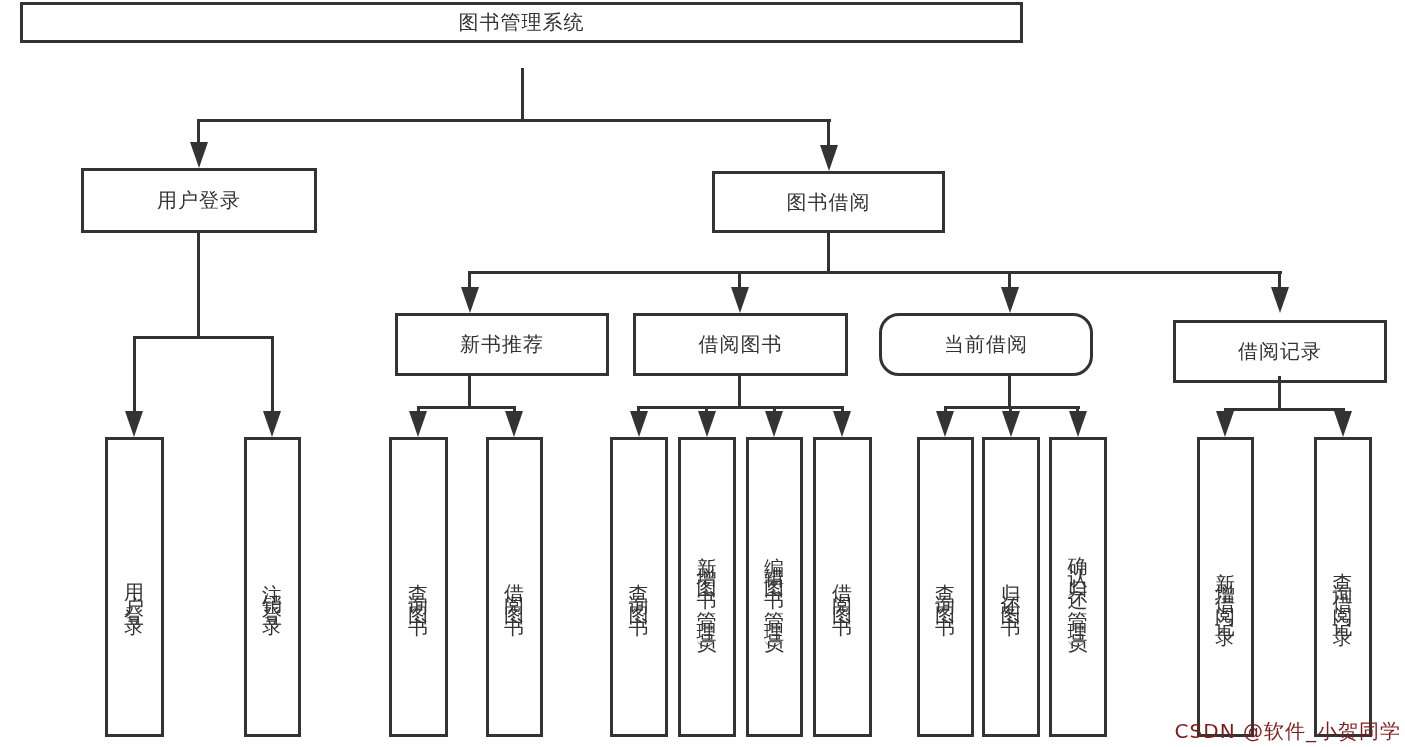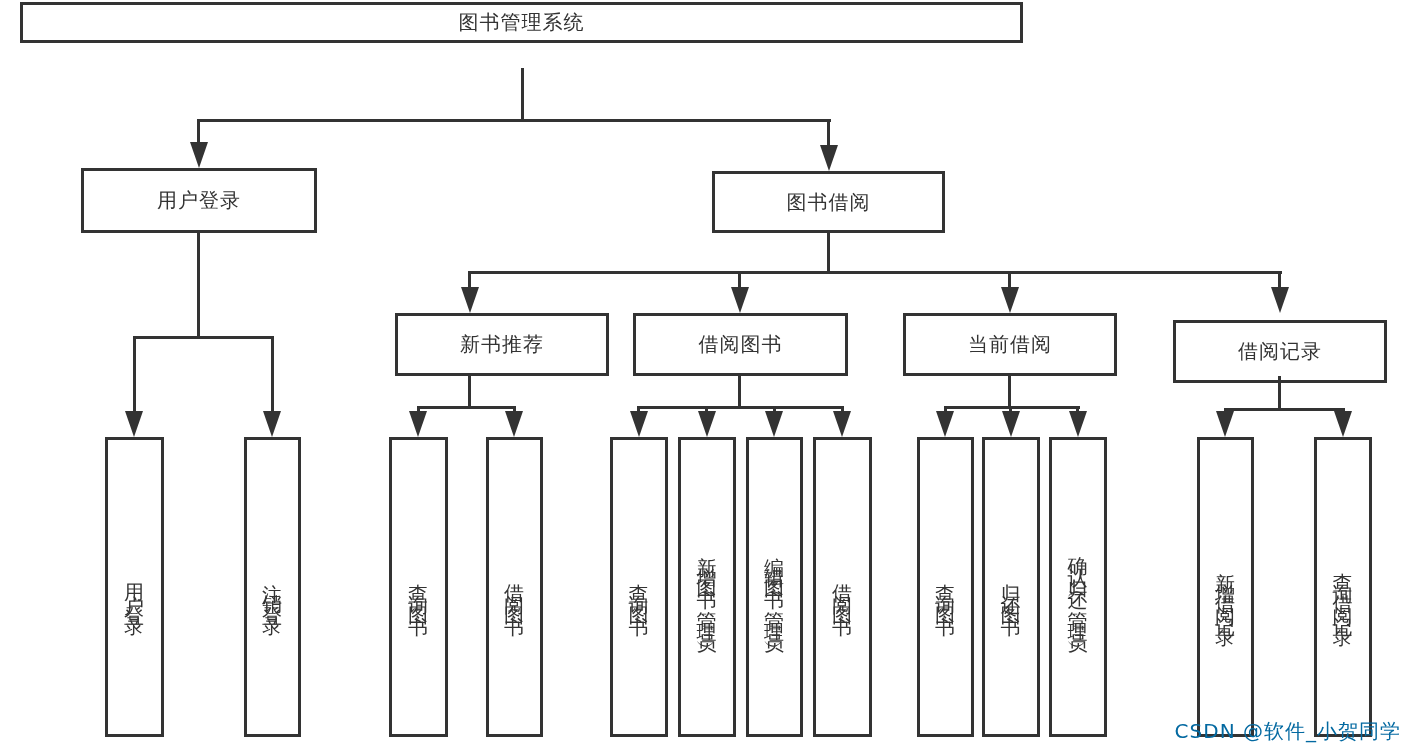--- a/index.html
+++ b/index.html
@@ -38,21 +38,21 @@
     width: 0; height: 0;
     border-left: 9px solid transparent;
     border-right: 9px solid transparent;
     border-top: 26px solid #333333;
   }
   .watermark {
     position: absolute;
     right: 4px;
     bottom: 2px;
     font-size: 20px;
-    color: #0369a1;
+    color: #7f1d1d;
     letter-spacing: 1px;
     z-index: 5;
     background: transparent;
   }
 </style>
 </head>
 <body>
 
 <div class="canvas">
 
@@ -81,21 +81,21 @@
   <div class="tri" style="left:461px; top:287px;"></div>
   <div class="vline" style="left:738px; top:271px; height:20px;"></div>
   <div class="tri" style="left:731px; top:287px;"></div>
   <div class="vline" style="left:1008px; top:271px; height:20px;"></div>
   <div class="tri" style="left:1001px; top:287px;"></div>
   <div class="vline" style="left:1278px; top:271px; height:20px;"></div>
   <div class="tri" style="left:1271px; top:287px;"></div>
 
   <div class="node" style="left:363px; top:313px; width:214px; height:63px;margin-left:32px;">新书推荐</div>
   <div class="node" style="left:633px; top:313px; width:215px; height:63px;">借阅图书</div>
-  <div class="node" style="left:903px; top:313px; width:214px; height:63px;">当前借阅</div>
+  <div class="node" style="left:879px; top:313px; width:214px; height:63px;border-radius:20px;">当前借阅</div>
   <div class="node" style="left:1173px; top:313px; width:214px; height:63px;margin-top:7px;">借阅记录</div>
 
   <div class="vline" style="left:468px; top:376px; height:33px;"></div>
   <div class="hline" style="left:417px; top:406px; width:99px;"></div>
   <div class="vline" style="left:417px; top:406px; height:8px;"></div>
   <div class="tri" style="left:409px; top:411px;"></div>
   <div class="vline" style="left:513px; top:406px; height:8px;"></div>
   <div class="tri" style="left:505px; top:411px;"></div>
 
   <div class="vline" style="left:738px; top:376px; height:33px;"></div>

